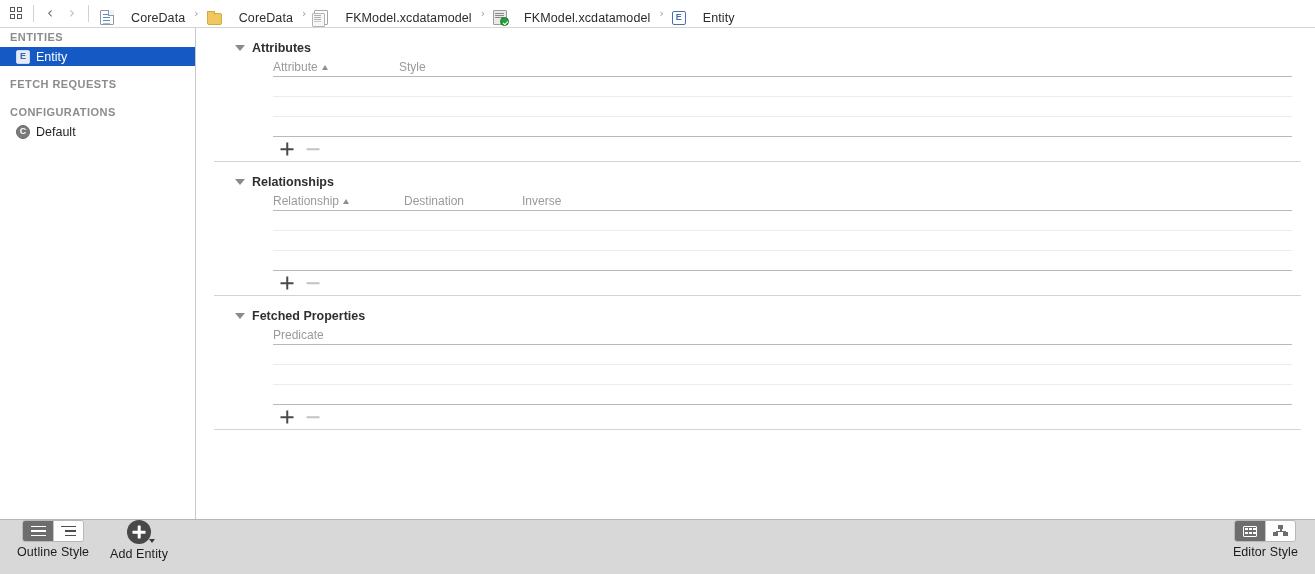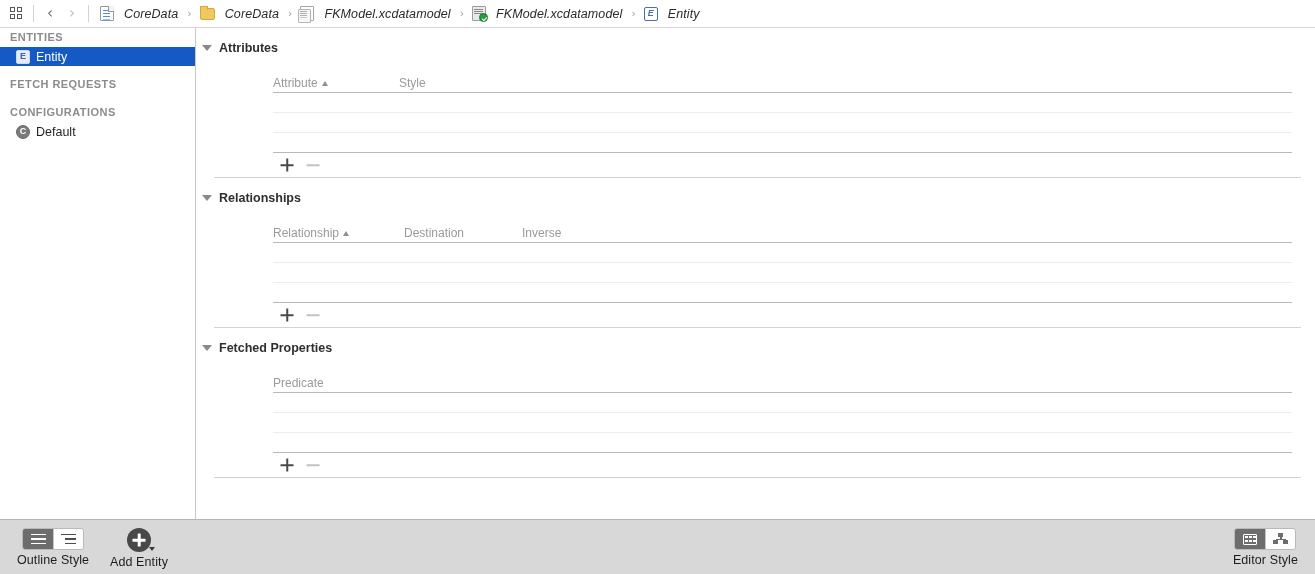--- a/index.html
+++ b/index.html
@@ -49,22 +49,22 @@
   .navarrow {
     width: 22px; height: 22px; flex: 0 0 auto;
     display: flex; align-items: center; justify-content: center;
     font-size: 15px; color: #6e6e6e; line-height: 1;
     font-family: "DejaVu Sans", sans-serif;
   }
   .navarrow.disabled { color: #bdbdbd; }
 
   .crumbs { display: flex; align-items: center; margin-left: 4px; }
   .crumb {
-    display: flex; align-items: center; gap: 10px;
-    padding: 0 2px; height: 22px; font-style: italic;
+    display: flex; align-items: flex-end; gap: 17px;
+    padding: 0 2px; height: 22px;
   }
   .crumb-label {
     font-size: 12.5px; color: #2b2b2b; white-space: nowrap;
     letter-spacing: 0.1px;
   }
   .crumb-sep {
     font-size: 11px; color: #9a9a9a; margin: 0 6px 0 7px;
     font-family: "DejaVu Sans", sans-serif;
   }
 
@@ -181,36 +181,35 @@
   .editor {
     position: absolute; left: 197px; top: 28px;
     width: 1118px; height: 491px;
     background: #ffffff;
     overflow: hidden;
   }
 
   .section-title {
     display: flex; align-items: center; gap: 7px;
     height: 18px;
-    padding-left: 5px;
+    padding-left: 38px;
     font-size: 12.5px; font-weight: bold; color: #2f2f2f;
   }
   .disclosure {
     width: 0; height: 0;
     border-left: 5px solid transparent;
     border-right: 5px solid transparent;
     border-top: 6px solid #8a8a8a;
     flex: 0 0 auto;
   }
 
   .table {
     position: relative;
     margin-left: 76px;
     width: 1019px;
-    margin-top: 16px;
   }
   .thead {
     display: flex; align-items: flex-end;
     height: 20px;
     border-bottom: 1px solid #b9b9b9;
   }
   .th {
     font-size: 12px; color: #9a9a9a;
     display: flex; align-items: center; gap: 4px;
     line-height: 1;
@@ -258,21 +257,20 @@
   .bottombar {
     position: absolute; left: 0; top: 519px;
     width: 1315px; height: 55px;
     background: #d8d8d8;
     border-top: 1px solid #b5b5b5;
   }
   .bb-item {
     position: absolute; top: 0;
     display: flex; flex-direction: column; align-items: center;
     gap: 3px;
-    padding-top: 8px;
     text-align: center;
   }
   .bb-label {
     font-size: 12.5px; color: #1c1c1c; white-space: nowrap;
     letter-spacing: 0.1px;
   }
 
   .segmented {
     display: flex; height: 22px; width: 62px;
     border-radius: 3px; overflow: hidden;

